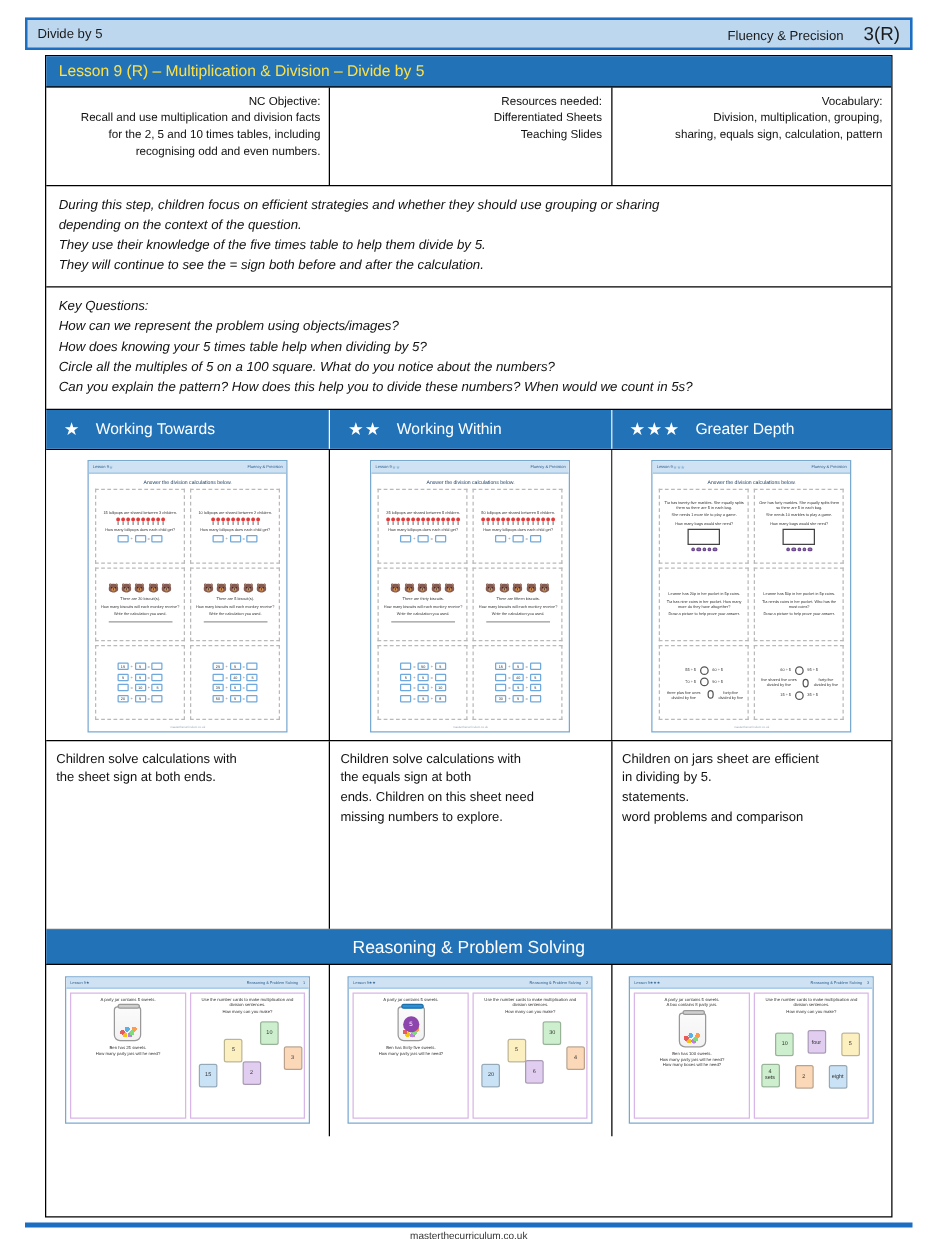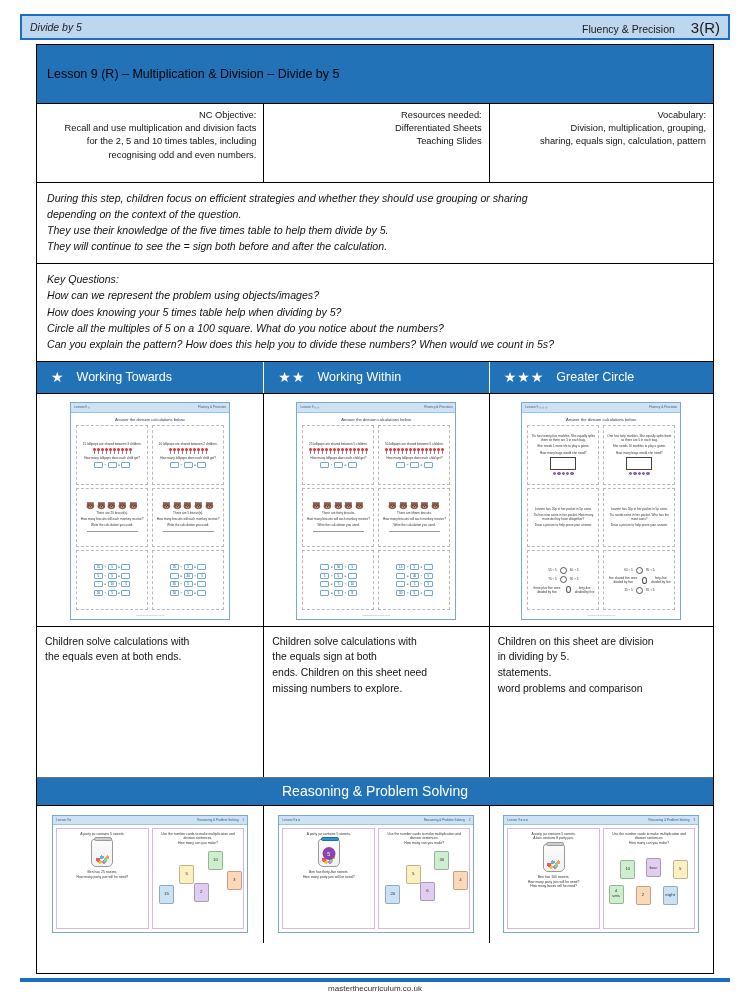--- a/index.html
+++ b/index.html
@@ -22,39 +22,39 @@
     left: 20px; top: 14px;
     width: 710px; height: 26px;
     background: #bdd7ee;
     border: 2px solid #1b6ec2;
     display: flex;
     align-items: center;
     padding: 0 8px;
     font-size: 10.5px;
     color: #1a1a1a;
   }
-  .topbar .left  { flex: 0 0 auto; font-style: italic; }
+  .topbar .left  { flex: 0 0 auto; }
   .topbar .right { margin-left: auto; display: flex; align-items: baseline; gap: 16px; }
   .topbar .strand { font-size: 10.5px; }
   .topbar .pageno { font-size: 15px; }
 
   
   .frame {
     position: absolute;
     left: 36px; top: 44px;
     width: 678px; height: 930px;
     border: 1px solid #000;
     background: #fff;
   }
 
   .lesson-title {
     background: #2272b8;
-    color: #000000;
+    color: #fde047;
     font-size: 12.5px;
-    padding: 22px 10px;
+    padding: 5px 10px;
     border-bottom: 1px solid #000;
   }
 
   
   .info-row { display: flex; border-bottom: 1px solid #000; }
   .info-cell {
     padding: 5px 7px 8px 7px;
     font-size: 9.3px;
     line-height: 1.42;
     color: #111;
@@ -342,21 +342,21 @@
           <span class="star">★</span>
         </span>
         <span class="lbl">Working Within</span>
       </div>
       <div class="diff-head-cell h3">
         <span class="stars">
           <span class="star">★</span>
           <span class="star">★</span>
           <span class="star">★</span>
         </span>
-        <span class="lbl">Greater Circle</span>
+        <span class="lbl">Greater Depth</span>
       </div>
     </div>
 
     <div class="thumb-row">
 
       <div class="thumb-cell t1">
         <div class="sheet">
           <div class="sheet-hdr">
             <span>Lesson 9</span>
             <span class="ministars">★</span>
@@ -930,30 +930,30 @@
             </div>
           </div>
           <div class="sheet-foot">masterthecurriculum.co.uk</div>
         </div>
       </div>
     </div>
 
     <div class="desc-row">
       <div class="desc-cell d1">
         <span class="ln">Children solve calculations with</span>
-        <span class="ln">the equals even at both ends.</span>
+        <span class="ln">the sheet sign at both ends.</span>
       </div>
       <div class="desc-cell d2">
         <span class="ln">Children solve calculations with</span>
         <span class="ln">the equals sign at both</span>
         <span class="ln">ends. Children on this sheet need</span>
         <span class="ln">missing numbers to explore.</span>
       </div>
       <div class="desc-cell d3">
-        <span class="ln">Children on this sheet are division</span>
+        <span class="ln">Children on jars sheet are efficient</span>
         <span class="ln">in dividing by 5.</span>
         <span class="ln">statements.</span>
         <span class="ln">word problems and comparison</span>
       </div>
     </div>
 
     <div class="rps-banner">Reasoning &amp; Problem Solving</div>
 
     <div class="rps-row">
 

